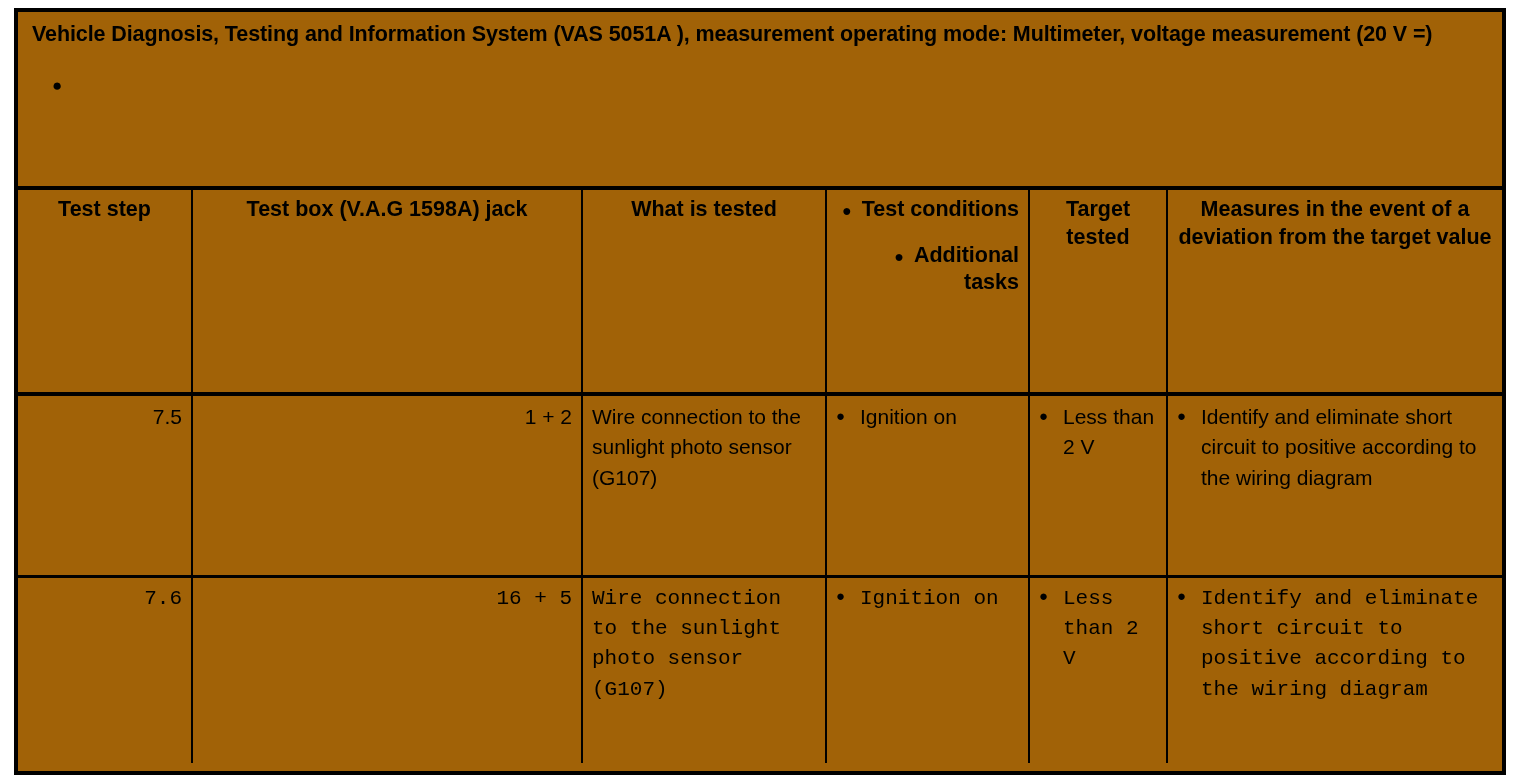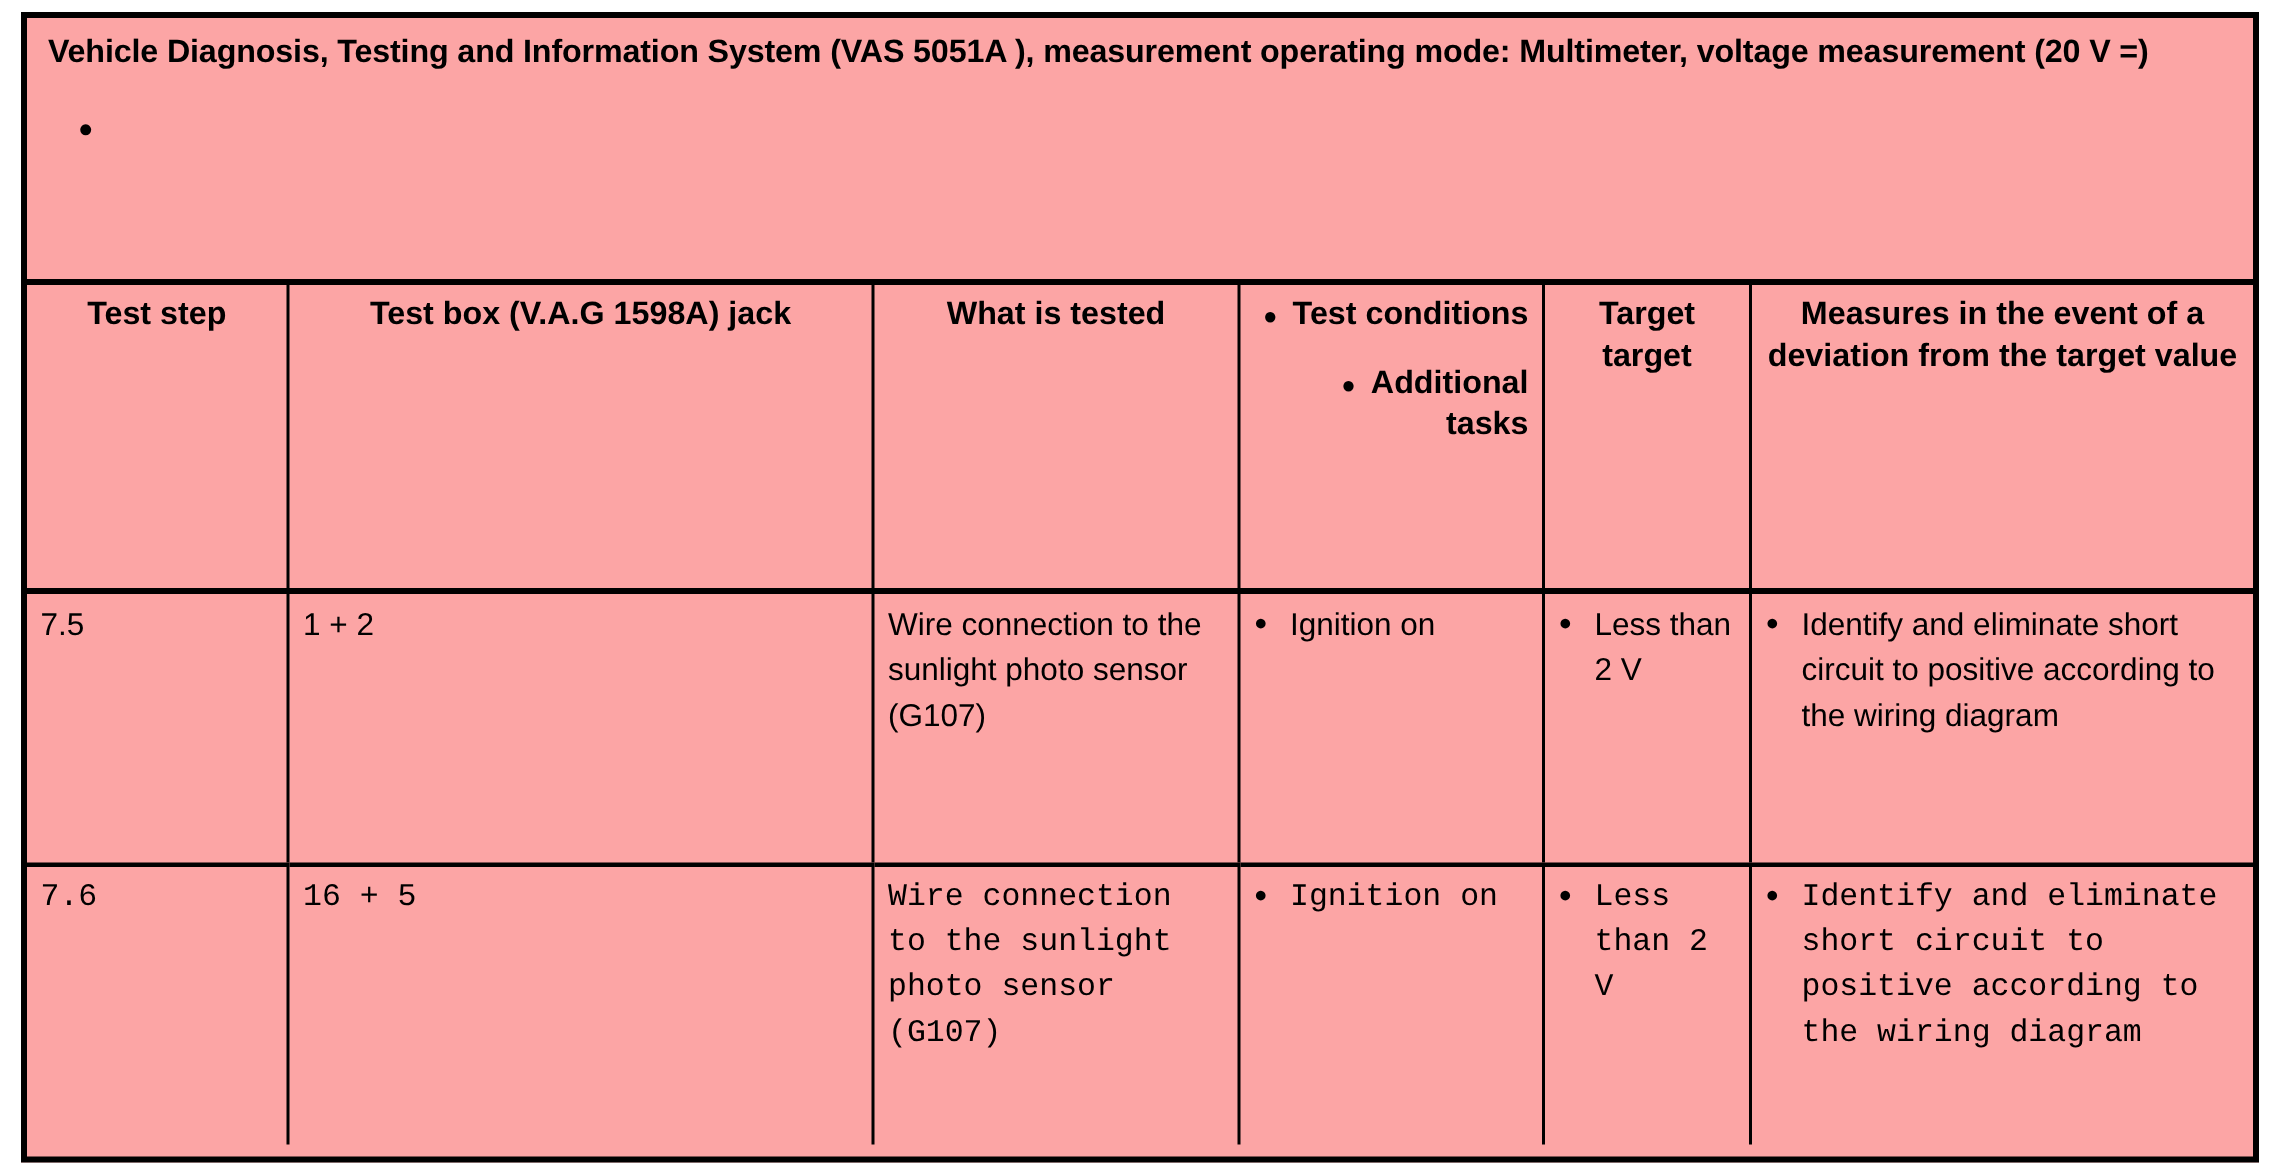--- a/index.html
+++ b/index.html
@@ -24,21 +24,21 @@
 
   
   .frame {
     position: absolute;
     left: 14px;
     top: 8px;
     width: 1492px;
     height: 767px;
     box-sizing: border-box;
     border: 4px solid #000000;
-    background: #fca5a5;
+    background: #a16207;
   }
 
   
   .intro {
     box-sizing: border-box;
     padding: 8px 14px 0 14px;
     border-bottom: 4px solid #000000;
     height: 178px;
   }
   .intro-title {
@@ -99,21 +99,21 @@
     font-size: 21px;
     line-height: 1.45;
   }
   tbody tr.row-sep td {
     border-top: 3px solid #000000;
     font-family: Liberation Mono, monospace;
   }
   tr.r1 td { height: 182px; }
   tr.r2 td { height: 187px; }
 
-  .cell-center { text-align: left; }
+  .cell-center { text-align: right; }
 
   
   ul.blist {
     list-style: none;
     margin: 0;
     padding: 0;
   }
   ul.blist li {
     display: flex;
     align-items: flex-start;
@@ -181,21 +181,21 @@
             <ul class="hblist">
               <li>
                 <span class="dot">●</span><span>Test conditions</span>
               </li>
               <li>
                 <span class="dot">●</span><span>Additional tasks</span>
               </li>
             </ul>
           </td>
           <td>
-            <span>Target target</span>
+            <span>Target tested</span>
           </td>
           <td>
             <span>Measures in the event of a deviation from the target value</span>
           </td>
         </tr>
       </thead>
 
       <tbody>
 
         <tr class="data-row r1">

